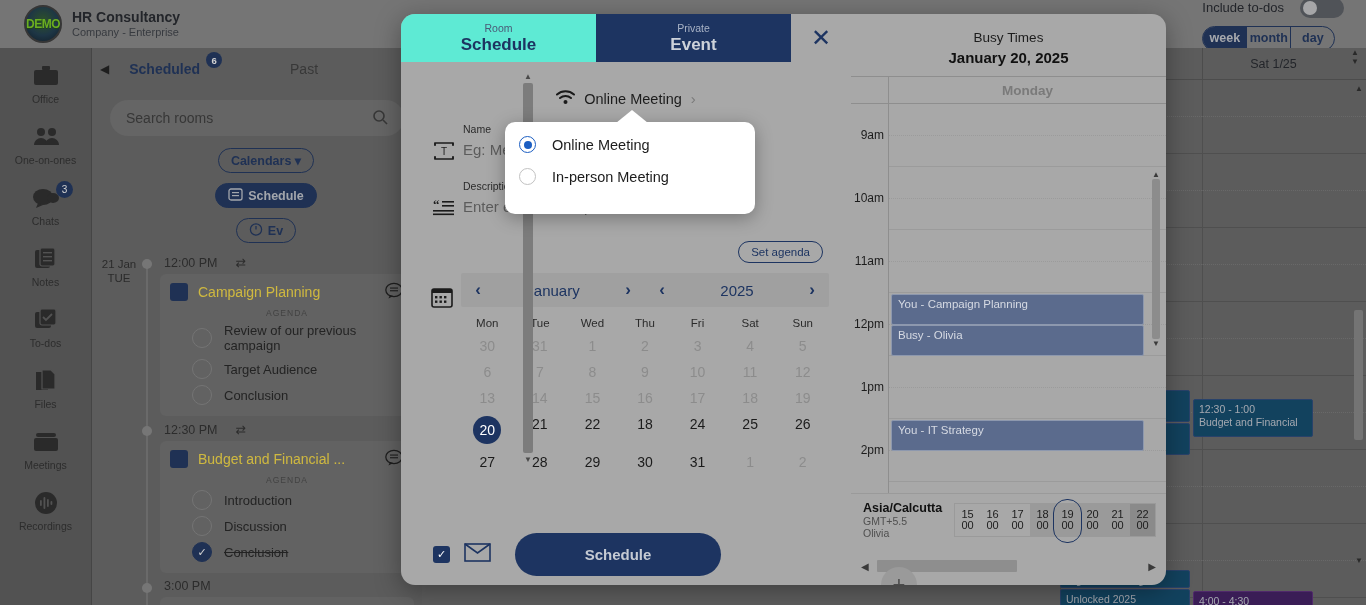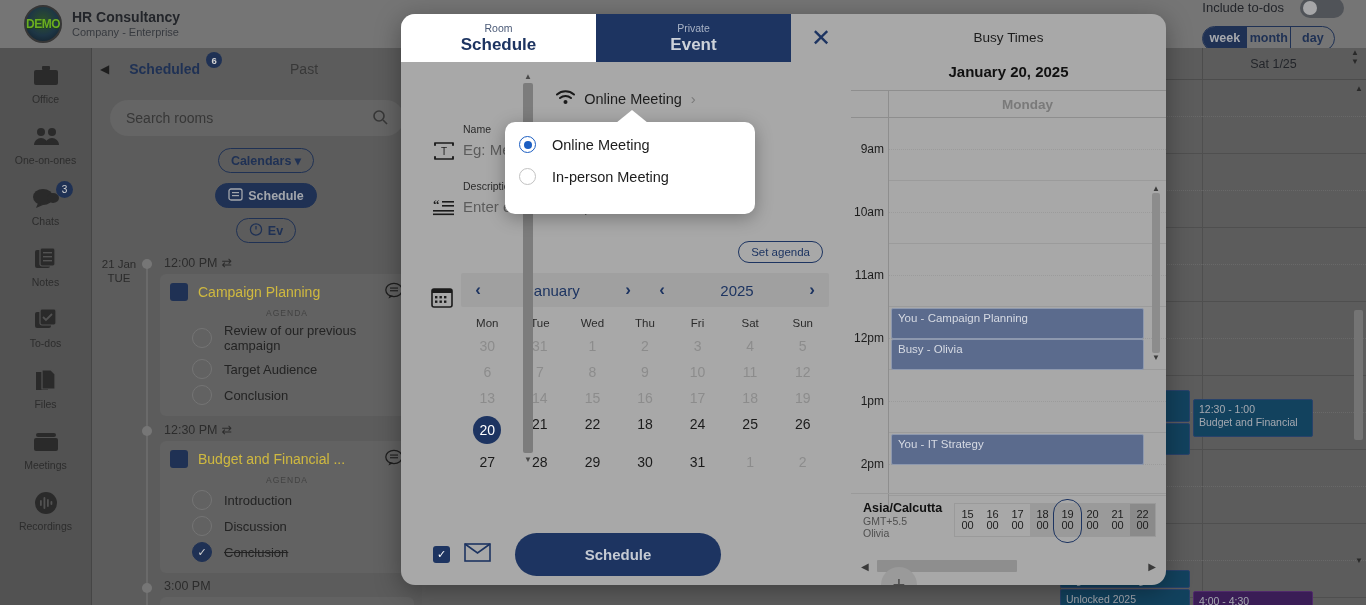--- a/index.html
+++ b/index.html
@@ -89,21 +89,21 @@
     display:flex; align-items:center; gap:5px;
     font-size:12.5px; font-weight:bold; color:#1d3461;
   }
   .pill.filled { background:#1d3461; color:#c5c9d1; border-color:#1d3461; }
 
   .timeline { margin-top:12px; position:relative; }
   .tl-line { position:absolute; left:54px; top:8px; width:2px; height:380px; background:#7d7d7d; }
   .tl-group { position:relative; padding-left:0; }
   .tl-date { position:absolute; left:6px; font-size:11.5px; color:#2c2c2c; text-align:center; width:42px; line-height:14px;}
   .tl-dot { position:absolute; left:50px; width:10px; height:10px; border-radius:50%; background:#8c8c8c; }
-  .tl-time { margin-left:72px; font-size:12.5px; color:#2d2d2d; display:flex; align-items:flex-end; gap:4px;}
+  .tl-time { margin-left:72px; font-size:12.5px; color:#2d2d2d; display:flex; align-items:flex-end; gap:18px;}
   .card { margin:4px 8px 0 68px; background:#727272; border-radius:6px; padding:8px 10px; }
   .card-title { display:flex; align-items:center; gap:10px; font-size:14px; color:#fde047;}
   .sq { width:18px; height:18px; border-radius:3px; background:#1d3461; }
   .sq.purple { background:#5b2a7e; display:flex;align-items:center;justify-content:center;}
   .agenda-lbl { text-align:center; font-size:8.5px; letter-spacing:1px; color:#4a4a4a; margin:6px 0 2px;}
   .ag-item { display:flex; align-items:center; gap:12px; padding:3px 0 3px 22px; font-size:13px; color:#222; }
   .circ { width:20px; height:20px; border-radius:50%; border:1.5px solid #8a8a8a; flex:none;}
   .circ.done { background:#1d3461; border-color:#1d3461; display:flex;align-items:center;justify-content:center;color:#fff;font-size:11px;}
   .struck { text-decoration:line-through; }
 
@@ -131,21 +131,21 @@
     position:absolute; left:401px; top:14px; width:765px; height:571px;
     background:#a8a8a8; border-radius:14px; display:flex; overflow:hidden;
     box-shadow:0 6px 26px rgba(0,0,0,0.35);
   }
   .modal-left { width:450px; position:relative; }
   .modal-tabs { display:flex; height:48px; }
   .mtab { flex:1; display:flex; flex-direction:column; align-items:center; justify-content:center;
           border-radius:0 0 0 0; }
   .mtab .sm { font-size:10.5px; line-height:12px; }
   .mtab .lg { font-size:17px; font-weight:bold; line-height:21px; }
-  .mtab.inactive { background:#ffffff; }
+  .mtab.inactive { background:#5eead4; }
   .mtab.inactive .sm { color:#4b5a77; }
   .mtab.inactive .lg { color:#1d3461; }
   .mtab.active { background:#1d3461; }
   .mtab.active .sm { color:#a9b3c6; }
   .mtab.active .lg { color:#cdd2da; }
   .mclose { width:60px; display:flex; align-items:center; justify-content:center;
             font-size:24px; color:#1d3461; font-weight:300; }
 
   .mtype {
     display:flex; align-items:center; justify-content:center; gap:9px;
@@ -192,21 +192,21 @@
   }
 
   .mscroll { position:absolute; right:316px; top:58px; width:14px; height:462px; }
   .mscroll .tri { text-align:center; font-size:8px; color:#4a4a4a; }
   .mscroll .thumb { width:10px; margin:2px auto; height:370px; background:#7c7c7c; border-radius:2px;}
 
   
   .modal-right { flex:1; position:relative; }
   .bt-head { text-align:center; padding-top:16px; }
   .bt-head .t1 { font-size:13.5px; color:#1c1c1c; }
-  .bt-head .t2 { font-size:15px; font-weight:bold; color:#111; margin-top:18px;}
+  .bt-head .t2 { font-size:15px; font-weight:bold; color:#111; margin-top:4px;}
   .bt-dayhead { margin-top:10px; height:28px; display:flex; border-top:1px solid #8e8e8e; border-bottom:1px solid #8e8e8e;}
   .bt-gutter { width:38px; border-right:1px solid #8e8e8e; }
   .bt-dayname { flex:1; display:flex; align-items:center; justify-content:center;
                 font-size:13.5px; font-weight:bold; color:#7a7a7a; }
   .bt-body { position:relative; height:390px; overflow:hidden; }
   .bt-row { height:31.5px; display:flex; }
   .bt-row .g { width:38px; border-right:1px solid #8e8e8e; position:relative; }
   .bt-row .g b { position:absolute; right:4px; top:-8px; font-size:12px; color:#1c1c1c; font-weight:normal;}
   .bt-row .c { flex:1; border-bottom:1px solid #9b9b9b; }
   .bt-row.half .c { border-bottom:1px dotted #9b9b9b; }

